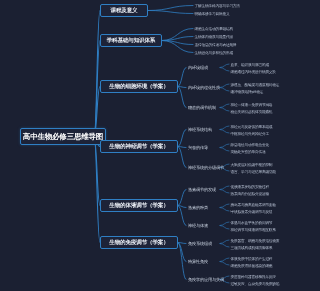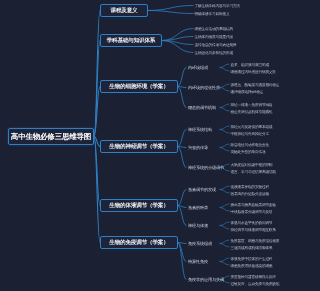--- a/index.html
+++ b/index.html
@@ -104,21 +104,21 @@
       <path d="M 220 243.5 C 224.5 243.5, 224.5 240, 229 240" fill="none" stroke="#2f7fc4" stroke-width="0.6" stroke-linecap="round"></path>
       <path d="M 220 243.5 C 224.5 243.5, 224.5 247, 229 247" fill="none" stroke="#2f7fc4" stroke-width="0.6" stroke-linecap="round"></path>
       <path d="M 178 242.5 C 182 242.5, 182 261.5, 186 261.5" fill="none" stroke="#2f7fc4" stroke-width="0.8" stroke-linecap="round"></path>
       <path d="M 220 261.5 C 224.5 261.5, 224.5 258, 229 258" fill="none" stroke="#2f7fc4" stroke-width="0.6" stroke-linecap="round"></path>
       <path d="M 220 261.5 C 224.5 261.5, 224.5 265, 229 265" fill="none" stroke="#2f7fc4" stroke-width="0.6" stroke-linecap="round"></path>
       <path d="M 178 242.5 C 182 242.5, 182 279.5, 186 279.5" fill="none" stroke="#2f7fc4" stroke-width="0.8" stroke-linecap="round"></path>
       <path d="M 220 279.5 C 224.5 279.5, 224.5 276, 229 276" fill="none" stroke="#2f7fc4" stroke-width="0.6" stroke-linecap="round"></path>
       <path d="M 220 279.5 C 224.5 279.5, 224.5 283, 229 283" fill="none" stroke="#2f7fc4" stroke-width="0.6" stroke-linecap="round"></path>
     </svg>
   <div id="node-layer">
-      <div class="node root" style="left: 8px; top: 128px; width: 86px; height: 17px;">高中生物必修三思维导图</div>
+      <div class="node root" style="left: 20px; top: 128px; width: 86px; height: 17px;">高中生物必修三思维导图</div>
       <div class="node branch" style="left: 100px; top: 4px; width: 48px; height: 13px;">课程及意义</div>
       <div class="node leaf" style="left: 193px; top: 2px; width: 66px; height: 7px;">了解生物学科内容与学习方法</div>
       <div class="node leaf" style="left: 193px; top: 10px; width: 66px; height: 7px;">明确本册学习目标意义</div>
       <div class="node branch" style="left: 100px; top: 34px; width: 62px; height: 13px;">学科基础与知识体系</div>
       <div class="node leaf" style="left: 193px; top: 25px; width: 66px; height: 7px;">细胞生命活动的基础结构</div>
       <div class="node leaf" style="left: 193px; top: 33px; width: 66px; height: 7px;">生物体内物质与能量代谢</div>
       <div class="node leaf" style="left: 193px; top: 41px; width: 66px; height: 7px;">遗传信息的传递与表达规律</div>
       <div class="node leaf" style="left: 193px; top: 49px; width: 66px; height: 7px;">生物进化与多样性的形成</div>
       <div class="node branch" style="left: 100px; top: 80px; width: 78px; height: 13px;">生物的细胞环境（学案）</div>
       <div class="node sub" style="left: 186px; top: 64px; width: 34px; height: 7px;">内环境组成</div>

